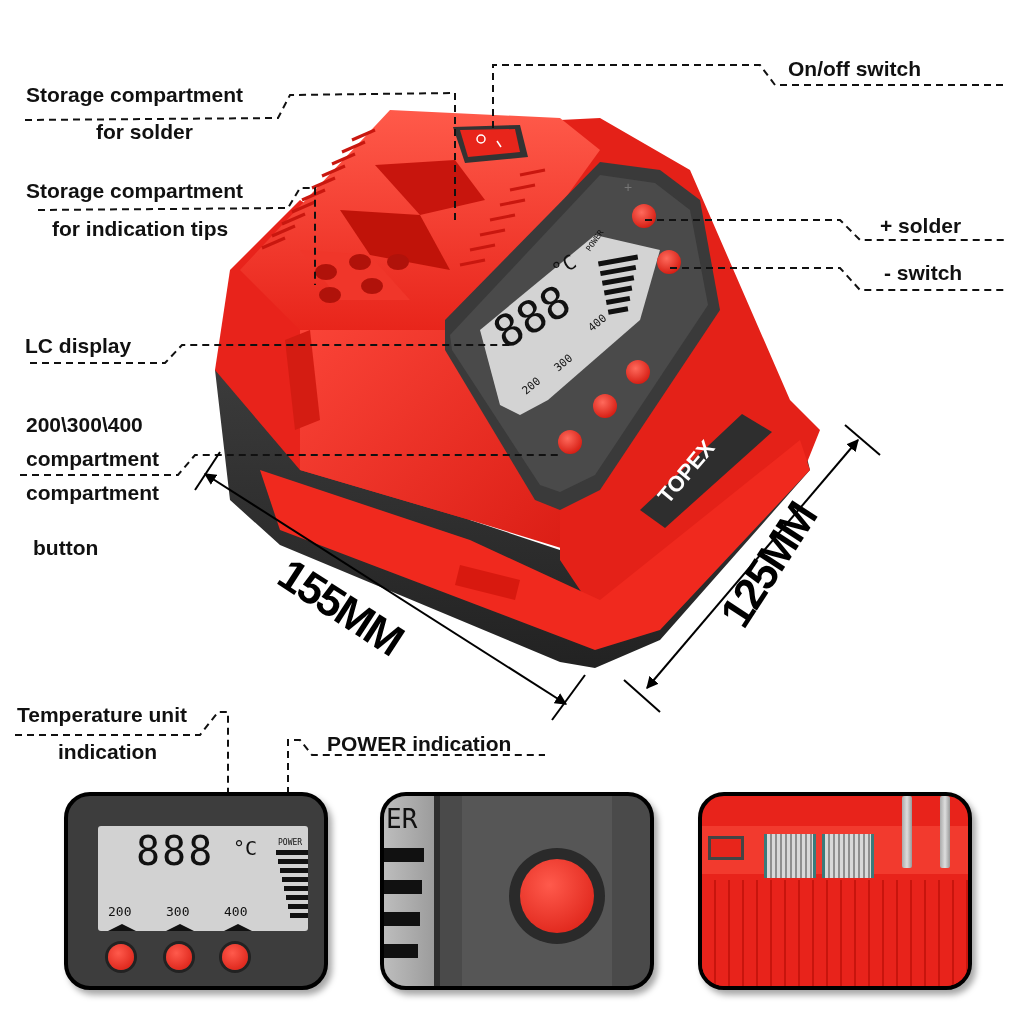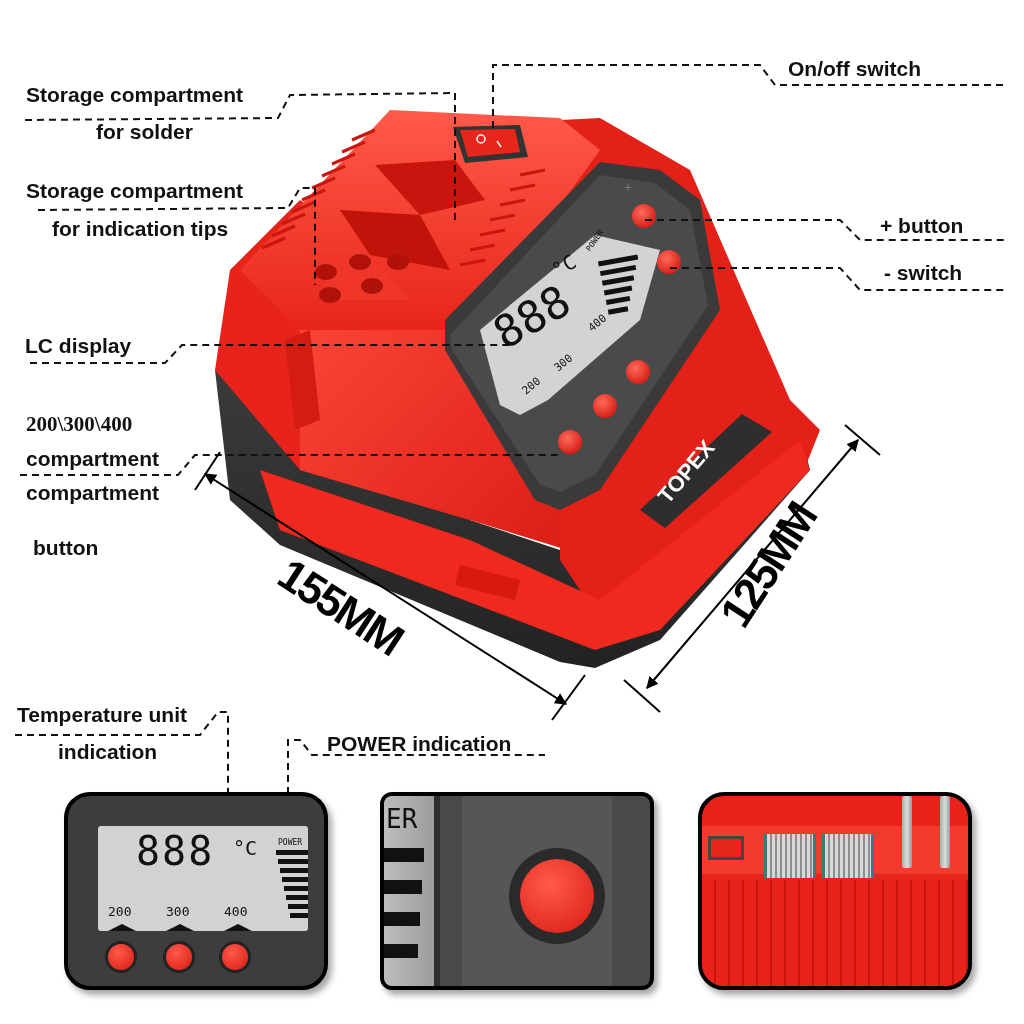--- a/index.html
+++ b/index.html
@@ -170,27 +170,27 @@
 </svg>
 
 <div class="label" style="left:26px;top:84px;">Storage compartment</div>
 <div class="label" style="left:96px;top:121px;">for solder</div>
 
 <div class="label" style="left:26px;top:180px;">Storage compartment</div>
 <div class="label" style="left:52px;top:218px;">for indication tips</div>
 
 <div class="label" style="left:25px;top:335px;">LC display</div>
 
-<div class="label" style="left:26px;top:414px;font-family:Liberation Serif, serif;">200\300\400</div>
+<div class="label" style="left:26px;top:414px;">200\300\400</div>
 <div class="label" style="left:26px;top:448px;">compartment</div>
 <div class="label" style="left:26px;top:482px;">compartment</div>
 <div class="label" style="left:33px;top:513px;margin-top:24px;">button</div>
 
 <div class="label" style="left:788px;top:58px;">On/off switch</div>
-<div class="label" style="left:880px;top:215px;">+ button</div>
+<div class="label" style="left:880px;top:215px;">+ solder</div>
 <div class="label" style="left:884px;top:262px;">- switch</div>
 
 <div class="label" style="left:17px;top:704px;text-align:right;">Temperature unit</div>
 <div class="label" style="left:58px;top:741px;">indication</div>
 
 <div class="label" style="left:327px;top:733px;">POWER indication</div>
 
 <div class="dim" style="left:272px;top:582px;transform:rotate(33deg);">155MM</div>
 <div class="dim" style="left:700px;top:540px;transform:rotate(-57deg);">125MM</div>
 
@@ -214,21 +214,21 @@
     <div class="tiny" style="left:126px;top:78px;font-size:13px;">400</div>
     <div style="position:absolute;left:10px;top:98px;width:0;height:0;border-left:14px solid transparent;border-right:14px solid transparent;border-bottom:7px solid #111;"></div>
     <div style="position:absolute;left:68px;top:98px;width:0;height:0;border-left:14px solid transparent;border-right:14px solid transparent;border-bottom:7px solid #111;"></div>
     <div style="position:absolute;left:126px;top:98px;width:0;height:0;border-left:14px solid transparent;border-right:14px solid transparent;border-bottom:7px solid #111;"></div>
   </div>
   <div style="position:absolute;left:40px;top:148px;width:26px;height:26px;border-radius:50%;background:radial-gradient(circle at 40% 35%,#ff5a4c,#d4180e);box-shadow:0 0 0 3px #222;"></div>
   <div style="position:absolute;left:98px;top:148px;width:26px;height:26px;border-radius:50%;background:radial-gradient(circle at 40% 35%,#ff5a4c,#d4180e);box-shadow:0 0 0 3px #222;"></div>
   <div style="position:absolute;left:154px;top:148px;width:26px;height:26px;border-radius:50%;background:radial-gradient(circle at 40% 35%,#ff5a4c,#d4180e);box-shadow:0 0 0 3px #222;"></div>
 </div>
 
-<div class="inset" style="left:380px;top:792px;width:266px;height:190px;background:#4a4a4a;border-radius:12px;">
+<div class="inset" style="left:380px;top:792px;width:266px;height:190px;background:#4a4a4a;">
   <div style="position:absolute;left:0;top:0;width:50px;height:190px;background:linear-gradient(90deg,#bdbdbd,#9c9c9c);border-right:6px solid #2e2e2e;">
     <div class="tiny" style="left:2px;top:8px;font-size:26px;">ER</div>
     <div style="position:absolute;left:0;top:52px;width:40px;height:14px;background:#111;"></div>
     <div style="position:absolute;left:0;top:84px;width:38px;height:14px;background:#111;"></div>
     <div style="position:absolute;left:0;top:116px;width:36px;height:14px;background:#111;"></div>
     <div style="position:absolute;left:0;top:148px;width:34px;height:14px;background:#111;"></div>
   </div>
   <div style="position:absolute;left:78px;top:0;width:150px;height:190px;background:#565656;"></div>
   <div style="position:absolute;left:125px;top:52px;width:96px;height:96px;border-radius:50%;background:#2a2a2a;"></div>
   <div style="position:absolute;left:136px;top:63px;width:74px;height:74px;border-radius:50%;background:radial-gradient(circle at 40% 35%,#ff5a4c,#d81a10);"></div>

